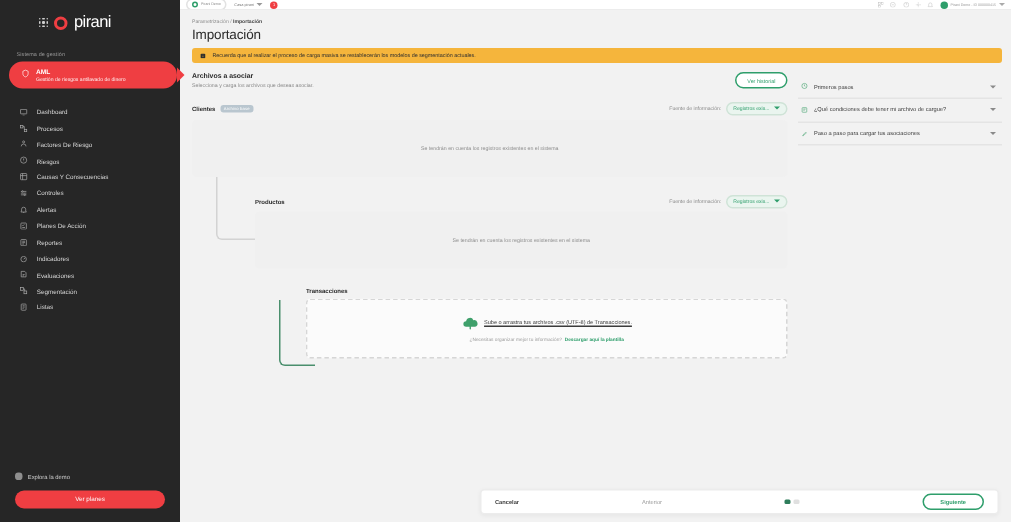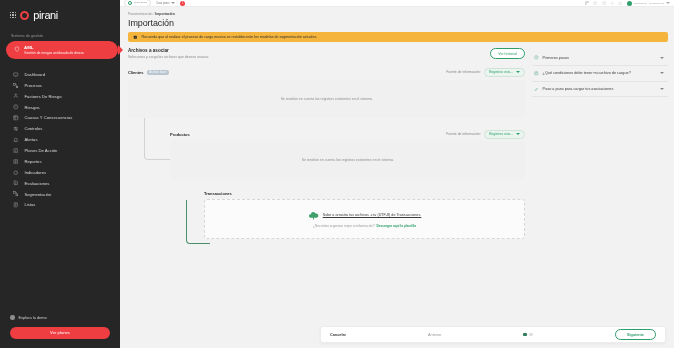--- a/index.html
+++ b/index.html
@@ -14,21 +14,21 @@
 
   
   .sidebar {
     width: 120px; height: 348px;
     background: #262626;
     color: #e8e8e8;
     display: flex; flex-direction: column;
     position: relative; flex: 0 0 120px;
     z-index: 5;
   }
-  .brand { display: flex; align-items: center; gap: 4px; padding: 9px 0 9px 10px; }
+  .brand { display: flex; align-items: center; gap: 4px; padding: 9px 0 9px 10px; margin-left: 16px; }
   .grid-dots {
     display: grid; grid-template-columns: repeat(3, 1.4px);
     grid-template-rows: repeat(3, 1.4px); gap: 1.1px;
   }
   .grid-dots i { display: block; width: 1.4px; height: 1.4px; background: #cfcfcf; border-radius: 50%; }
   .brand-mark { width: 9px; height: 9px; border-radius: 50%; border: 2.4px solid #ef3e42; }
   .brand-text { font-size: 11px; letter-spacing: -0.4px; color: #fff; font-weight: 400; }
 
   .sb-section-label { font-size: 3.6px; color: #9a9a9a; padding: 4px 0 3px 11px; letter-spacing: .1px; }
 

